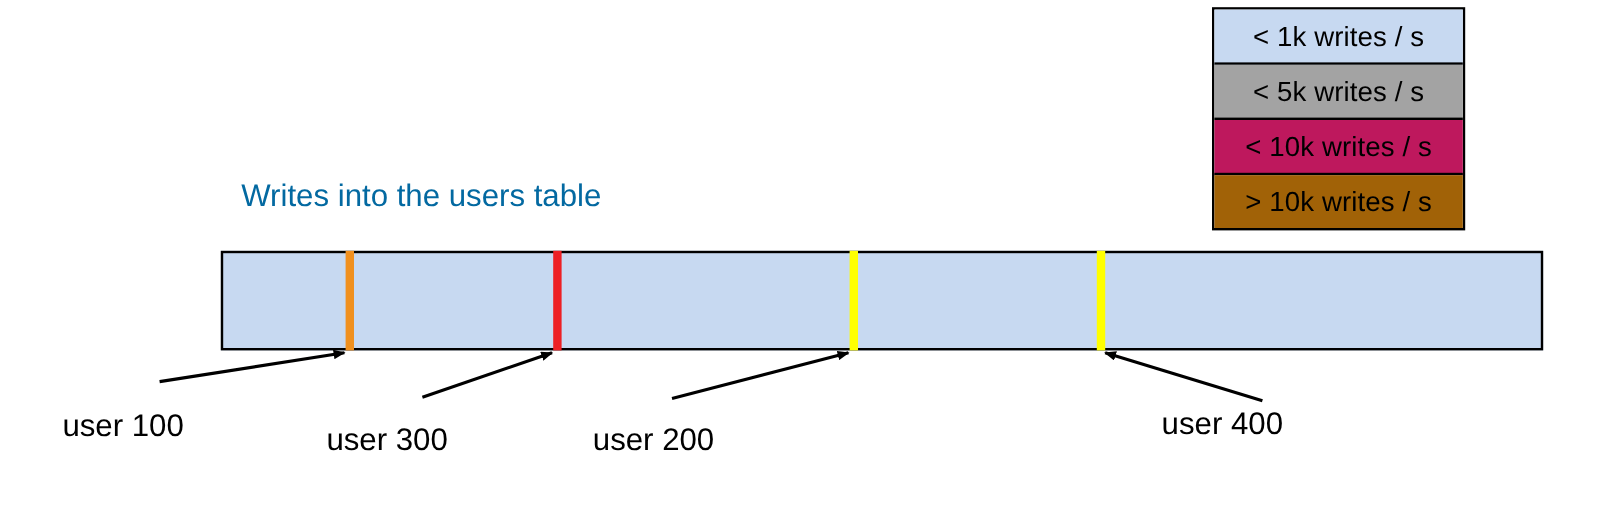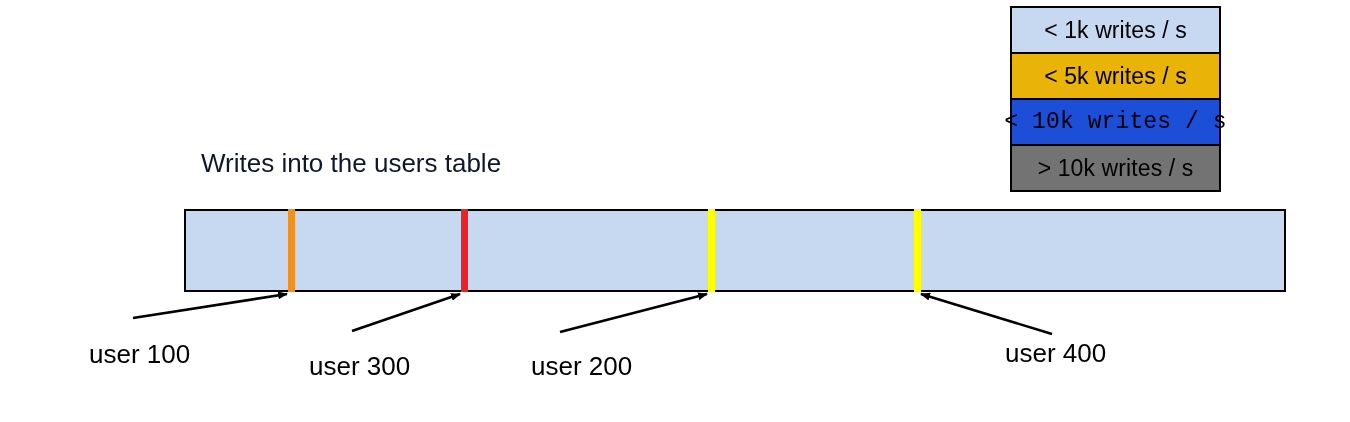--- a/index.html
+++ b/index.html
@@ -49,21 +49,21 @@
   }
 
   
   #chart-title {
     position: absolute;
     left: 201px;
     top: 150px;
     font-size: 26px;
     line-height: 1;
     white-space: nowrap;
-    color: #0f172a;
+    color: #0369a1;
   }
 
   
   #bar-wrap {
     position: absolute;
     left: 184px;
     top: 209px;
     width: 1102px;
     height: 83px;
   }
@@ -94,37 +94,36 @@
     pointer-events: none;
   }
 
   
   .callout-label {
     position: absolute;
     font-size: 26px;
     line-height: 1;
     white-space: nowrap;
     color: #000000;
-    margin-left: 37px;
   }
 </style>
 </head>
 <body>
 
 <div id="legend">
   <div class="legend-row" style="background-color: rgb(199, 217, 241);">
     <span class="legend-label">&lt; 1k writes / s</span>
   </div>
-  <div class="legend-row" style="background-color: #eab308;">
+  <div class="legend-row" style="background-color: #a3a3a3;">
     <span class="legend-label">&lt; 5k writes / s</span>
   </div>
-  <div class="legend-row" style="background-color: #1d4ed8; font-family: Liberation Mono, monospace;">
+  <div class="legend-row" style="background-color: #be185d;">
     <span class="legend-label">&lt; 10k writes / s</span>
   </div>
-  <div class="legend-row" style="background-color: #737373;">
+  <div class="legend-row" style="background-color: #a16207;">
     <span class="legend-label">&gt; 10k writes / s</span>
   </div>
 </div>
 
 <div id="chart-title">Writes into the users table</div>
 
 <div id="bar-wrap">
   <div id="bar" style="background-color: rgb(199, 217, 241);"></div>
   <div class="marker" style="left: 104px; background-color: rgb(240, 144, 30);"></div>
   <div class="marker" style="left: 277px; background-color: rgb(237, 32, 36);"></div>

